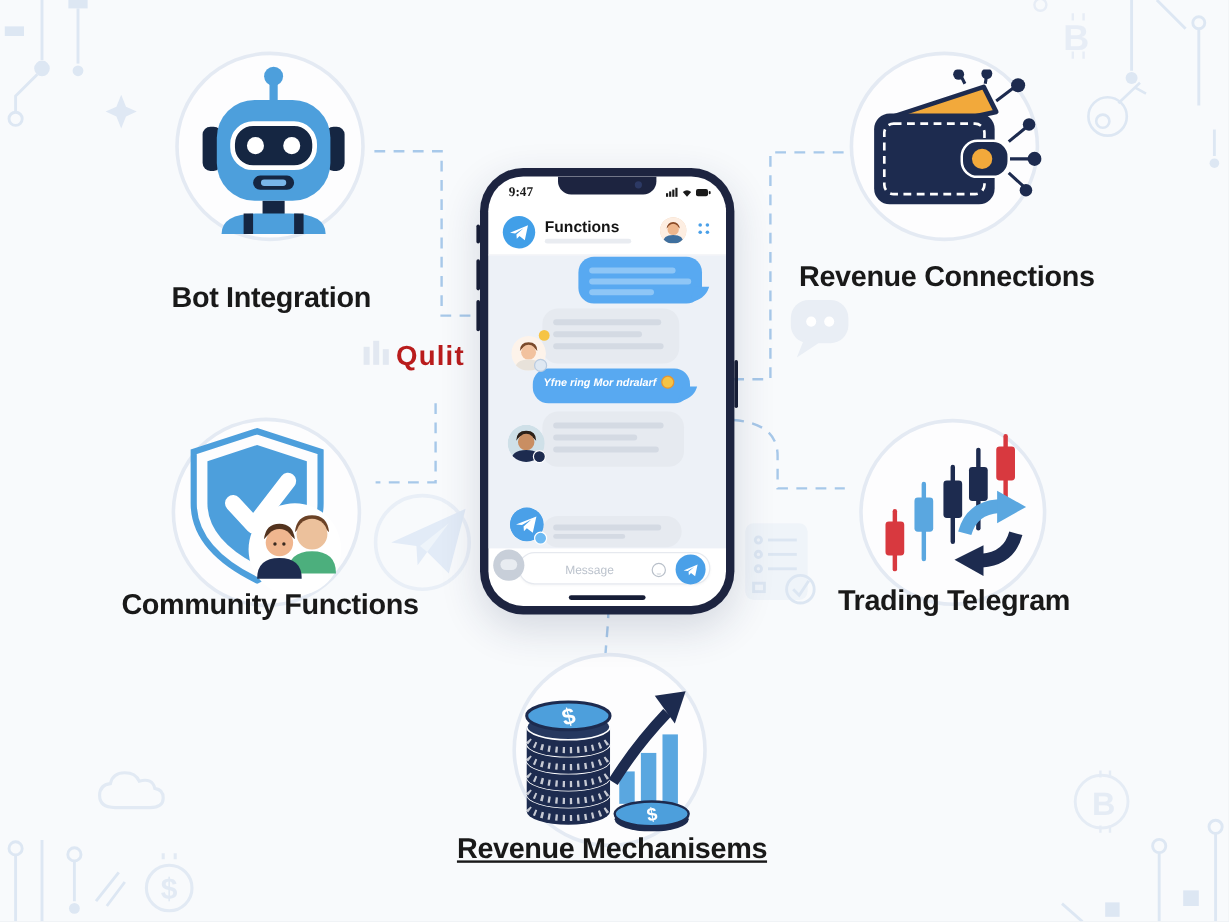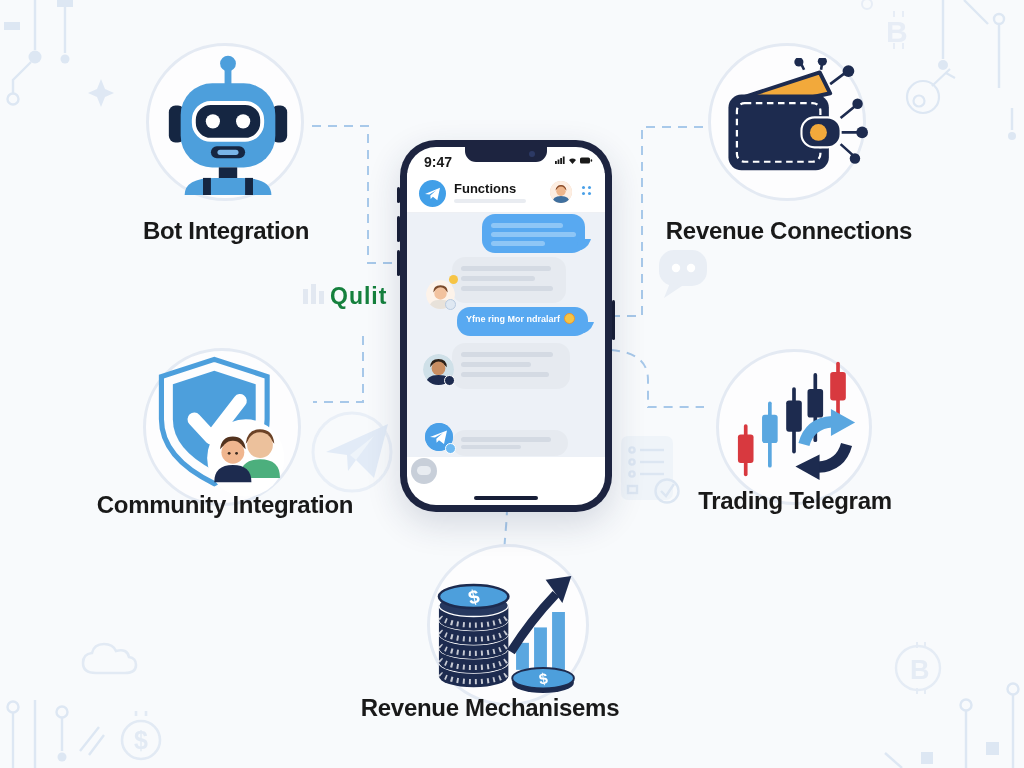--- a/index.html
+++ b/index.html
@@ -11,21 +11,21 @@
   .ring{position:absolute;border-radius:50%;background:#fdfdfe;border:3px solid #e4eaf3;}
   .node svg.icon{position:absolute;}
   .flabel{position:absolute;z-index:2;font-weight:700;font-size:24px;letter-spacing:-0.3px;color:#191919;text-align:center;line-height:1.12;}
   
   .phone{position:absolute;left:400px;top:140px;width:212px;height:372px;background:#1d2440;border-radius:36px;z-index:3;box-shadow:0 12px 34px rgba(30,42,80,.16);}
   .side-btn{position:absolute;background:#161d36;border-radius:2px;}
   .screen{position:absolute;left:7px;top:7px;right:7px;bottom:7px;background:#ffffff;border-radius:29px;overflow:hidden;}
   .notch{position:absolute;left:50%;transform:translateX(-50%);top:0;width:82px;height:15px;background:#1d2440;border-radius:0 0 11px 11px;}
   .notch .cam{position:absolute;right:12px;top:4px;width:6px;height:6px;border-radius:50%;background:#2c3964;}
   .statusbar{position:absolute;left:0;right:0;top:4px;height:14px;}
-  .time{position:absolute;left:17px;top:3px;font-size:14px;font-weight:700;color:#1a1a1a;}
+  .time{position:absolute;left:17px;top:3px;font-size:11px;font-weight:700;color:#1a1a1a;font-family:Liberation Serif, serif;}
   .sticons{position:absolute;right:12px;top:3px;}
   .tg-header{position:absolute;left:0;right:0;top:26px;height:40px;background:#fff;border-bottom:1px solid #eef0f4;}
   .tg-logo{position:absolute;left:12px;top:7px;width:27px;height:27px;border-radius:50%;background:#419fe8;}
   .tg-logo svg{position:absolute;left:5px;top:6px;}
   .tg-title{position:absolute;left:47px;top:8px;font-size:13px;font-weight:700;color:#141414;}
   .tg-sub{position:absolute;left:47px;top:26px;width:72px;height:4px;border-radius:2px;background:#e9ecf1;}
   .hdr-avatar{position:absolute;right:33px;top:8px;width:22px;height:22px;border-radius:50%;overflow:hidden;background:#f4d9c2;}
   .dots{position:absolute;right:12px;top:13px;width:11px;height:11px;}
   .dots i{position:absolute;width:3px;height:3px;border-radius:50%;background:#4aa0e8;}
   .chat{position:absolute;left:0;right:0;top:66px;bottom:48px;background:#edf1f7;}
@@ -42,21 +42,21 @@
   .emoji-coin{display:inline-block;width:11px;height:11px;border-radius:50%;background:#f6c445;border:1.5px solid #e8952f;vertical-align:-2px;margin-left:4px;}
   .inputbar{position:absolute;left:0;right:0;bottom:14px;height:34px;}
   .pill{position:absolute;left:25px;right:13px;top:3px;height:27px;background:#fff;border:1px solid #e6e9ef;border-radius:14px;box-shadow:0 1px 2px rgba(40,50,80,.05);}
   .sticker-btn{position:absolute;left:4px;top:1px;width:26px;height:26px;border-radius:50%;background:#c8cfd9;z-index:4;}
   .sticker-btn:after{content:"";position:absolute;left:6px;top:8px;width:14px;height:9px;border-radius:7px;background:#e8ecf1;}
   .placeholder{position:absolute;left:38px;top:9px;font-size:10px;color:#bcc3cd;}
   .emoji-btn{position:absolute;right:36px;top:8px;width:12px;height:12px;border:1.3px solid #b9c0ca;border-radius:50%;}
   .emoji-btn:after{content:"";position:absolute;left:2.5px;top:5.5px;width:4.5px;height:2px;border-bottom:1.2px solid #b9c0ca;border-radius:50%;}
   .send-btn{position:absolute;right:3px;top:1px;width:25px;height:25px;border-radius:50%;background:#4aa0e8;}
   .homebar{position:absolute;left:50%;transform:translateX(-50%);bottom:5px;width:64px;height:4px;border-radius:2px;background:#161d36;}
-  .wm-text{position:absolute;z-index:1;font-weight:700;color:#15803d;font-size:23px;letter-spacing:1px;}
+  .wm-text{position:absolute;z-index:1;font-weight:700;color:#b91c1c;font-size:23px;letter-spacing:1px;}
 </style>
 </head>
 <body>
 
 <div class="stage">
 
   <svg class="bglayer" width="1024" height="768" viewBox="0 0 1024 768">
 
     <g stroke="#dde7f3" stroke-width="2.4" fill="none">
       <path d="M35 0 V50"></path>
@@ -181,21 +181,21 @@
       <rect x="24" y="38" width="52" height="28" rx="13" fill="#152642" stroke="#ffffff" stroke-width="3"></rect>
       <circle cx="38.5" cy="52" r="5.4" fill="#ffffff"></circle>
         <circle cx="61.5" cy="52" r="5.4" fill="#ffffff"></circle>
       <rect x="37" y="71" width="26" height="9" rx="4.5" fill="#152642"></rect>
       <rect x="42" y="73.5" width="16" height="4" rx="2" fill="#79b5e8"></rect>
       <rect x="43" y="87" width="14" height="10" fill="#152642"></rect>
       <path d="M17 108 Q17 95 40 95 L60 95 Q83 95 83 108 Z" fill="#4d9fdc"></path>
       <rect x="31" y="95" width="6" height="13" fill="#152642"></rect>
         <rect x="63" y="95" width="6" height="13" fill="#152642"></rect>
     </svg>
-    <div class="flabel" style="left:60px;top:218px;width:332px;">Bot Integration</div>
+    <div class="flabel" style="left:60px;top:236px;width:332px;">Bot Integration</div>
   </div>
 
   <div class="node">
     <div class="ring" style="left:708px;top:43px;width:158px;height:158px;"></div>
     <svg class="icon" style="left:718px;top:58px;" width="150" height="124" viewBox="0 0 115 95">
       <g stroke="#1d2b4f" stroke-width="2" fill="none">
         <path d="M66 9 L63 3 M79 9 L80 3 M86 20 L98 11 M94 46 L105 37 M94 57 L108 57 M94 66 L104 75"></path>
       </g>
       <circle cx="62" cy="3" r="3.5" fill="#1d2b4f"></circle>
         <circle cx="80" cy="2.5" r="3.5" fill="#1d2b4f"></circle>
@@ -224,21 +224,21 @@
         <circle cx="77" cy="63" r="9" fill="#ecc19c"></circle>
         <path d="M63 86 Q63 73 77 73 Q91 73 91 86 Z" fill="#4caf7d"></path>
         <path d="M49 66 Q50 57 58 57 Q66 57 67 66 Q62 61 58 62 Q53 61 49 66 Z" fill="#53331e"></path>
         <circle cx="58" cy="68" r="8" fill="#f0b68f"></circle>
         <circle cx="55.4" cy="68.8" r="1" fill="#3a2a20"></circle>
           <circle cx="60.6" cy="68.8" r="1" fill="#3a2a20"></circle>
         <path d="M45 89 Q45 77 58 77 Q71 77 71 89 Z" fill="#1d2b4f"></path>
       </g>
     </svg>
     <div class="flabel" style="left:59px;top:492px;width:332px;">
-      <div>Community Integration</div>
+      <div>Community Functions</div>
     </div>
   </div>
 
   <div class="node">
     <div class="ring" style="left:716px;top:349px;width:156px;height:156px;"></div>
     <svg class="icon" style="left:723px;top:355px;" width="142" height="142" viewBox="0 0 100 100">
       <g stroke-linecap="round">
         <path d="M16 50 V84" stroke="#d8393f" stroke-width="2.6"></path>
           <rect x="10.5" y="56" width="11" height="20" rx="2" fill="#d8393f"></rect>
         <path d="M33 34 V78" stroke="#5aa7e0" stroke-width="2.6"></path>
@@ -284,21 +284,21 @@
       <rect x="77" y="54" width="10" height="33" fill="#5aa7e0"></rect>
       <rect x="91" y="42" width="10" height="45" fill="#5aa7e0"></rect>
       <path d="M59 73 Q74 49 94 28" stroke="#1d2b4f" stroke-width="7" fill="none"></path>
       <polygon points="86,17 106,14 99,35" fill="#1d2b4f"></polygon>
       <g>
         <ellipse cx="84" cy="97" rx="24" ry="8" fill="#1d2b4f"></ellipse>
         <ellipse cx="84" cy="93.5" rx="24" ry="8" fill="#4d9fdc" stroke="#1d2b4f" stroke-width="1.5"></ellipse>
         <text x="84" y="98" font-size="12" font-weight="700" fill="#ffffff" text-anchor="middle" transform="rotate(-10 84 93)">$</text>
       </g>
     </svg>
-    <div class="flabel" style="left:324px;top:695px;width:332px;">Revenue Mechanisems</div>
+    <div class="flabel" style="left:344px;top:695px;width:332px;text-decoration:underline;">Revenue Mechanisems</div>
   </div>
 
   <div class="phone">
     <div class="side-btn" style="left:-3px;top:47px;width:3px;height:16px;"></div>
     <div class="side-btn" style="left:-3px;top:76px;width:3px;height:26px;"></div>
     <div class="side-btn" style="left:-3px;top:110px;width:3px;height:26px;"></div>
     <div class="side-btn" style="right:-3px;top:160px;width:3px;height:40px;"></div>
 
     <div class="screen">
       <div class="notch">
@@ -361,21 +361,21 @@
           <svg width="29" height="29" viewBox="0 0 28 28">
               <circle cx="14" cy="14" r="14" fill="#fdf3ea"></circle>
               <path d="M7 12 Q7 5 14 5 Q21 5 21 12 Q17 7.5 13 9 Q10 8 7 12 Z" fill="#7a4a2b"></path>
               <circle cx="14" cy="13" r="6" fill="#f2c29e"></circle>
               <path d="M3 28 Q3 19 14 19 Q25 19 25 28 Z" fill="#e8e2da"></path>
             </svg>
         </div>
         <div class="badge" style="left:42px;top:62px;width:9px;height:9px;background:#f6c445;"></div>
         <div class="badge" style="left:38px;top:86px;width:11px;height:11px;background:#dfe8f2;border:1px solid #b9cbe0;"></div>
 
-        <div class="bub out tail-r" style="right:17px;top:94px;width:131px;height:29px;">
+        <div class="bub out tail-r" style="right:30px;top:94px;width:131px;height:29px;font-style:italic;">
           <span class="btext"><span>Yfne ring Mor ndralarf</span><span class="emoji-coin"></span></span>
         </div>
 
         <div class="bub in" style="left:45px;top:130px;width:118px;height:46px;">
           <div class="ln" style="left:9px;top:9px;width:92px;height:5px;"></div>
           <div class="ln" style="left:9px;top:19px;width:70px;height:5px;"></div>
           <div class="ln" style="left:9px;top:29px;width:88px;height:5px;"></div>
         </div>
         <div class="avatar" style="left:16px;top:141px;width:31px;height:31px;">
           <svg width="31" height="31" viewBox="0 0 28 28">
@@ -395,20 +395,29 @@
         <div class="avatar" style="left:18px;top:210px;width:28px;height:28px;background:#4aa0e8;">
           <svg width="28" height="28" viewBox="0 0 28 28">
               <circle cx="14" cy="14" r="14" fill="#4aa0e8"></circle>
               <path d="M5 14 L22 7.5 L19 21 L14 17.3 L11.6 19.8 L11.3 15.8 L17.8 10 L10 14.6 Z" fill="#ffffff"></path>
             </svg>
         </div>
         <div class="badge" style="left:38px;top:230px;width:11px;height:11px;background:#6db9f2;border:1.5px solid #ffffff;"></div>
       </div>
 
       <div class="inputbar">
+        <div class="pill">
+          <div class="placeholder">Message</div>
+          <div class="emoji-btn"></div>
+          <div class="send-btn">
+            <svg width="13" height="12" viewBox="0 0 20 18" style="position:absolute;left:6px;top:7px;">
+                <path d="M1 9.5 L19 2 L15.8 17 L10.5 12.8 L7.8 15.6 L7.4 11.3 L14.5 5 L6.2 10.2 Z" fill="#ffffff"></path>
+              </svg>
+          </div>
+        </div>
         <div class="sticker-btn"></div>
       </div>
 
       <div class="homebar"></div>
     </div>
   </div>
 
 </div>
 
 </body></html>

